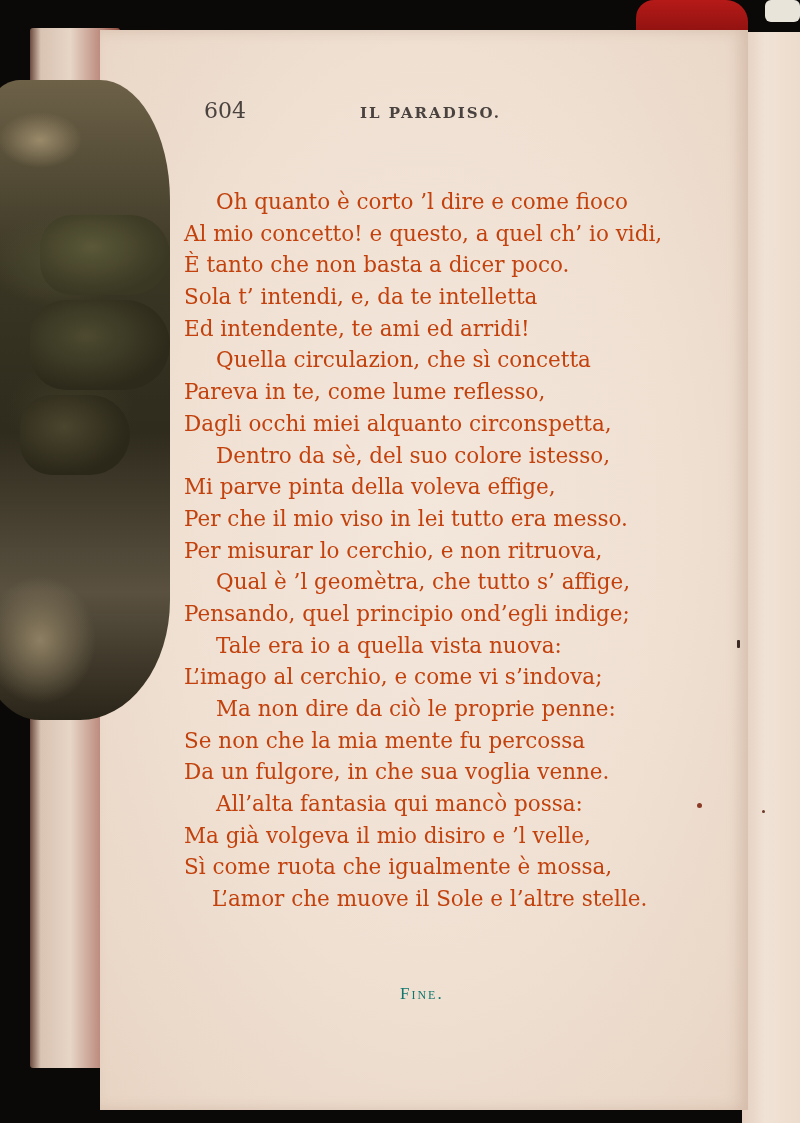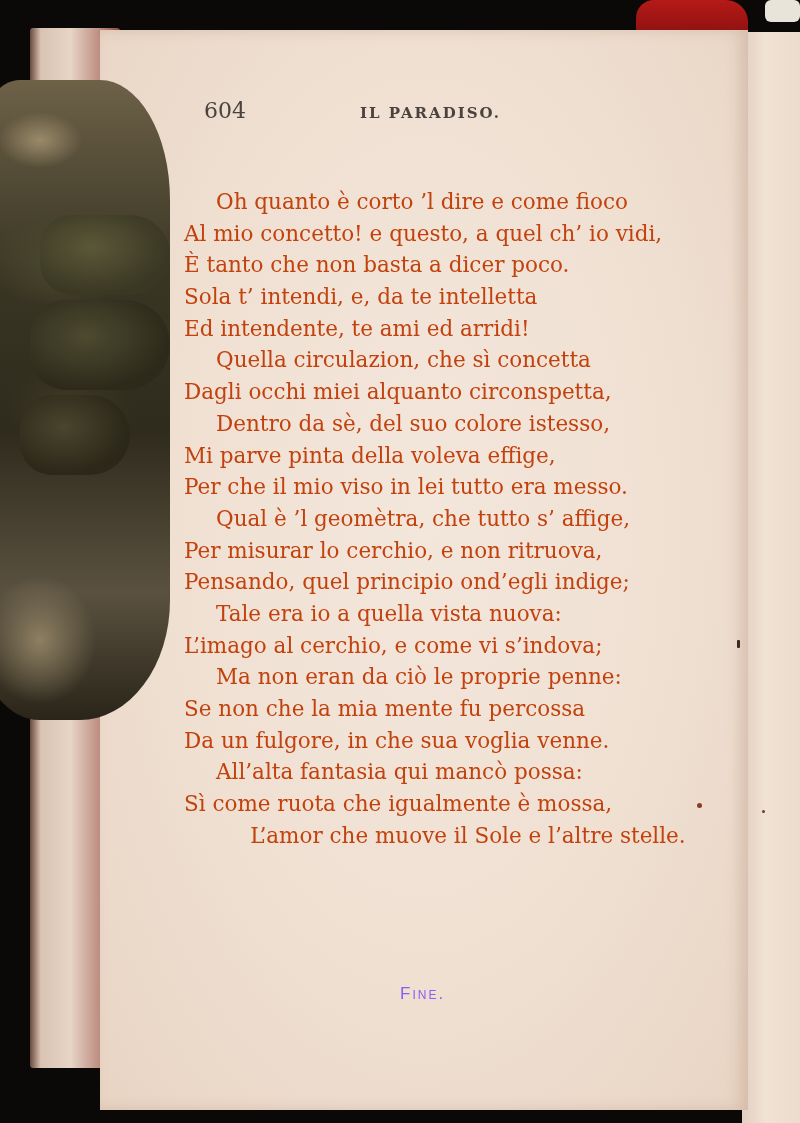--- a/index.html
+++ b/index.html
@@ -59,24 +59,24 @@
     .folio { position: absolute; left: 18px; top: 0; font-size: 22px; }
     .head-title {
       position: absolute; left: 174px; top: 6px; font-size: 15px; letter-spacing: 2px; font-weight: bold;
     }
     .verse-block {
       position: absolute; left: 184px; top: 138px; width: 540px; z-index: 5;
       font-family: "DejaVu Serif", serif; font-size: 21.5px; color: #c2410c; margin-top: 48px;
     }
     .line { height: 31.7px; line-height: 31.7px; white-space: nowrap; }
     .line.indent { padding-left: 32px; }
-    .line.final { padding-left: 28px; text-align: center; }
+    .line.final { padding-left: 28px; }
     .fine {
       position: absolute; left: 400px; top: 984px; z-index: 5;
-      font-family: Liberation Sans, sans-serif; font-size: 17px; letter-spacing: 2px; color: #8b5cf6;
+      font-family: Liberation Serif, serif; font-size: 17px; letter-spacing: 2px; color: #0f766e;
       font-variant: small-caps;
     }
     .speck { position: absolute; border-radius: 50%; background: #8b3a28; z-index: 6; }
   </style>
 </head>
 <body>
 
 <div class="scene">
   <div class="back-cover"></div>
   <div class="ribbon"></div>
@@ -93,33 +93,35 @@
     <span class="head-title">IL PARADISO.</span>
   </div>
 
   <div class="verse-block">
     <div class="line indent">Oh quanto è corto ’l dire e come fioco</div>
     <div class="line">Al mio concetto! e questo, a quel ch’ io vidi,</div>
     <div class="line">È tanto che non basta a dicer poco.</div>
     <div class="line">Sola t’ intendi, e, da te intelletta</div>
     <div class="line">Ed intendente, te ami ed arridi!</div>
     <div class="line indent">Quella circulazion, che sì concetta</div>
+    <div class="line">Pareva in te, come lume reflesso,</div>
     <div class="line">Dagli occhi miei alquanto circonspetta,</div>
     <div class="line indent">Dentro da sè, del suo colore istesso,</div>
     <div class="line">Mi parve pinta della voleva effige,</div>
     <div class="line">Per che il mio viso in lei tutto era messo.</div>
+    <div class="line">Per misurar lo cerchio, e non ritruova,</div>
     <div class="line indent">Qual è ’l geomètra, che tutto s’ affige,</div>
-    <div class="line">Per misurar lo cerchio, e non ritruova,</div>
     <div class="line">Pensando, quel principio ond’egli indige;</div>
     <div class="line indent">Tale era io a quella vista nuova:</div>
     <div class="line">L’imago al cerchio, e come vi s’indova;</div>
-    <div class="line indent">Ma non eran da ciò le proprie penne:</div>
+    <div class="line indent">Ma non dire da ciò le proprie penne:</div>
     <div class="line">Se non che la mia mente fu percossa</div>
     <div class="line">Da un fulgore, in che sua voglia venne.</div>
     <div class="line indent">All’alta fantasia qui mancò possa:</div>
+    <div class="line">Ma già volgeva il mio disiro e ’l velle,</div>
     <div class="line">Sì come ruota che igualmente è mossa,</div>
     <div class="line final">L’amor che muove il Sole e l’altre stelle.</div>
   </div>
 
   <div class="fine">Fine.</div>
 
   <div class="speck" style="left:697px;top:803px;width:5px;height:5px;"></div>
   <div class="speck" style="left:762px;top:810px;width:3px;height:3px;background:#6a3a2a;"></div>
   <div class="speck" style="left:737px;top:640px;width:3px;height:8px;border-radius:1px;background:#3a2a22;"></div>
 </div>

